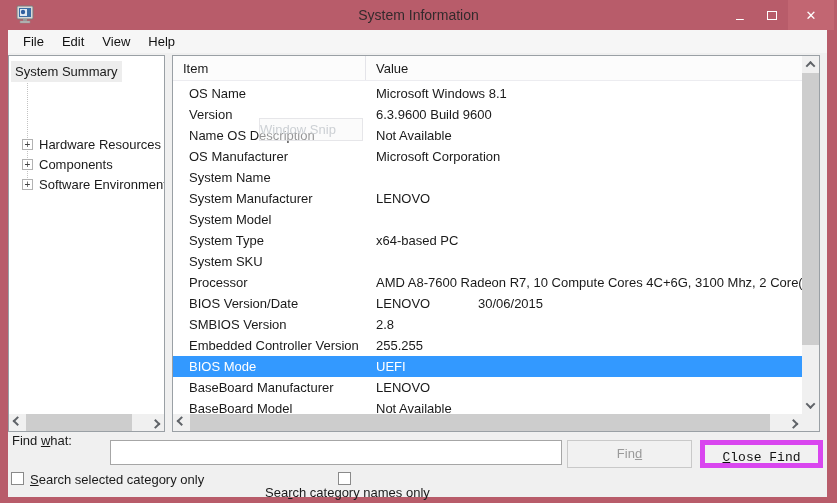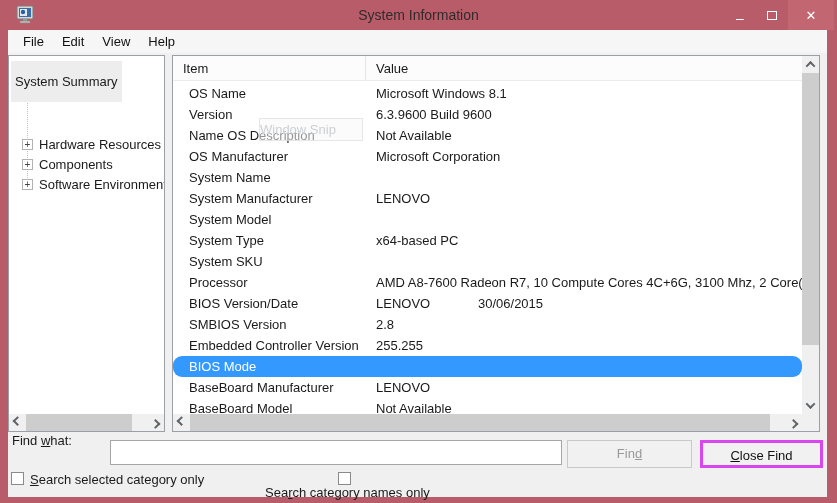--- a/index.html
+++ b/index.html
@@ -38,21 +38,21 @@
     position:absolute; left:8px; top:53px; width:819px; height:444px;
     background:#f0f0f0;
   }
 
   
   .tree-panel{
     position:absolute; left:0; top:2px; width:157px; height:377px;
     background:#ffffff; border:1px solid #9aa0a5; overflow:hidden;
   }
   .tree-root{
-    position:absolute; left:2px; top:5px; padding:13px 4px;
+    position:absolute; left:2px; top:5px; padding:3px 4px;
     background:#ededed; white-space:nowrap;
   }
   .tree-vline{
     position:absolute; left:18px; top:22px; height:110px; width:0;
     border-left:1px dotted #c3c3c3;
   }
   .tree-item{ position:absolute; left:13px; height:16px; white-space:nowrap; display:flex; align-items:center; }
   .tree-item .label{ margin-left:6px; }
   .expander{
     width:11px; height:11px; background:#fff; border:1px solid #b2b2b2;
@@ -69,21 +69,21 @@
     position:absolute; left:0; top:0; right:17px; height:25px;
     background:#fcfcfc; border-bottom:1px solid #ececf0; display:flex;
   }
   .col-h{ line-height:25px; padding-left:10px; color:#1a1a1a; }
   .col-item{ width:193px; border-right:1px solid #e4e4e9; }
   .col-value{ flex:1; }
   .rows{ position:absolute; left:0; top:27px; right:17px; }
   .row{ display:flex; height:21px; line-height:21px; white-space:nowrap; }
   .cell-item{ width:193px; padding-left:16px; overflow:hidden; flex:0 0 193px; }
   .cell-value{ flex:1; padding-left:10px; position:relative; overflow:hidden; }
-  .row.selected{ background:#3399ff; color:#ffffff;border-radius:9px; }
+  .row.selected{ background:#3399ff; color:#ffffff; }
   .value2{ position:absolute; left:112px; top:0; }
 
   
   .snip-ghost{
     position:absolute; left:86px; top:62px; width:104px; height:23px;
     background:rgba(248,248,248,0.55); border:1px solid rgba(205,205,210,0.45);
     color:#ccd0d4; line-height:22px; font-size:13px;
     pointer-events:none;
   }
 
@@ -107,21 +107,21 @@
   .find-input{
     position:absolute; left:102px; top:387px; width:452px; height:25px;
     border:1px solid #a6a6a6; background:#ffffff; padding:0 4px;
     font-family:inherit; font-size:13px; outline:none;
   }
   .btn{
     position:absolute; top:387px; height:28px; text-align:center;
     line-height:26px; background:#f1f1f1;
   }
   .btn-find{ left:559px; width:125px; border:1px solid #c9c9c9; color:#9a9a9a; }
-  .btn-close-find{ left:692px; width:123px; border:3px solid #d946ef; color:#111; }
+  .btn-close-find{ left:692px; width:123px; border:5px solid #d946ef; color:#111;font-family:Liberation Mono, monospace; }
 
   .cb-row-1{ position:absolute; left:3px; top:419px; display:flex; align-items:flex-start; }
   .cb-row-2{ position:absolute; left:257px; top:419px; display:flex; align-items:center;flex-direction:column; }
   .checkbox{ width:13px; height:13px; border:1px solid #8a8a8a; background:#fff; margin-right:6px; flex:0 0 13px; }
 
   .mn{ text-decoration:underline; text-underline-offset:1px; }
   .nowrap{ white-space:nowrap; }
 </style>
 </head>
 <body>
@@ -241,20 +241,21 @@
         <div class="row">
             <div class="cell-item">SMBIOS Version</div>
             <div class="cell-value">2.8</div>
           </div>
         <div class="row">
             <div class="cell-item">Embedded Controller Version</div>
             <div class="cell-value">255.255</div>
           </div>
         <div class="row selected">
             <div class="cell-item">BIOS Mode</div>
+            <div class="cell-value">UEFI</div>
           </div>
         <div class="row">
             <div class="cell-item">BaseBoard Manufacturer</div>
             <div class="cell-value">LENOVO</div>
           </div>
         <div class="row">
             <div class="cell-item">BaseBoard Model</div>
             <div class="cell-value">Not Available</div>
           </div>
       </div>

